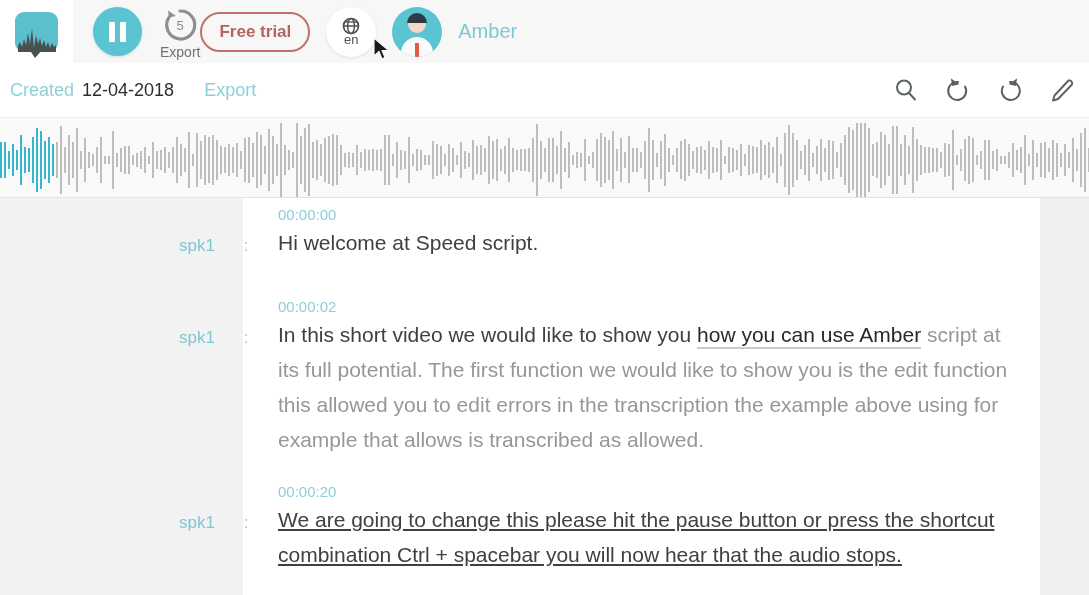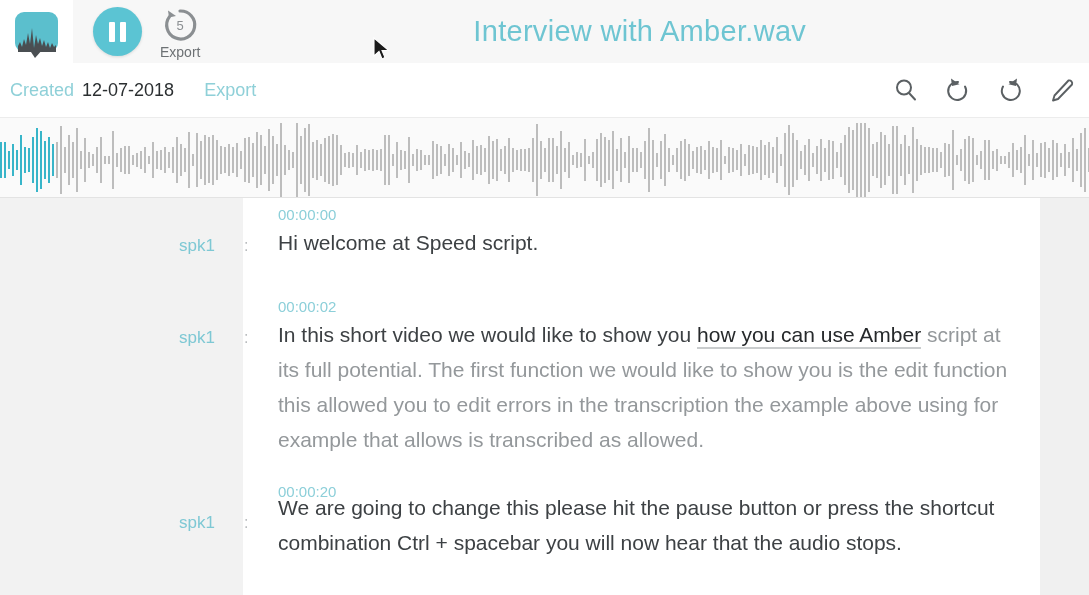--- a/index.html
+++ b/index.html
@@ -210,32 +210,50 @@
           <svg width="36" height="36" viewBox="0 0 36 36">
             <path d="M18 4 A14 14 0 1 1 7.5 9.6" stroke="#8b8f92" stroke-width="3.2" fill="none" stroke-linecap="round"></path>
             <path d="M6 3.5 L7 10.5 L14 9" fill="#8b8f92"></path>
           </svg>
           <span class="rewind-num">5</span>
         </div>
         <span class="rewind-label">Export</span>
       </div>
     </div>
 
-    <div class="doc-title">Interview with Amber.wav</div>
-
+
+    <div class="header-right">
+      <div class="free-trial">Free trial</div>
+      <div class="lang-btn">
+        <svg width="22" height="20" viewBox="0 0 22 20">
+          <circle cx="11" cy="9" r="7.5" stroke="#4c5053" stroke-width="1.7" fill="none"></circle>
+          <ellipse cx="11" cy="9" rx="3.4" ry="7.5" stroke="#4c5053" stroke-width="1.5" fill="none"></ellipse>
+          <line x1="3.5" y1="9" x2="18.5" y2="9" stroke="#4c5053" stroke-width="1.5"></line>
+          <line x1="4.6" y1="5" x2="17.4" y2="5" stroke="#4c5053" stroke-width="1.3"></line>
+        </svg>
+        <span class="lang-code">en</span>
+      </div>
+      <div class="avatar">
+        <span class="avatar-body"></span>
+        <span class="avatar-tie"></span>
+        <span class="avatar-head"></span>
+        <span class="avatar-hair"></span>
+      </div>
+      <div class="user-name">Amber</div>
+    </div>
   </div>
 
   <svg class="cursor-arrow" viewBox="0 0 18 24">
     <path d="M1 1 L1 19 L6 14.5 L9 22 L12 20.6 L9 13.6 L15.5 13.3 Z" fill="#1b1b1b" stroke="#ffffff" stroke-width="1.1"></path>
   </svg>
 
   <div class="toolbar">
     <div class="meta-group" style="padding-left:10px">
       <span class="meta-label">Created</span>
-      <span class="meta-value">12-07-2018</span>
+      <span class="meta-value">12-04-2018</span>
     </div>
     <div class="meta-group" style="padding-left:30px">
       <span class="meta-label">Export</span>
     </div>
     <div class="tool-icons">
       <svg class="tool-icon" viewBox="0 0 26 26">
         <circle cx="11" cy="10.5" r="7" stroke="#5b6063" stroke-width="2" fill="none"></circle>
         <line x1="16" y1="16" x2="22" y2="22.5" stroke="#5b6063" stroke-width="2" stroke-linecap="round"></line>
       </svg>
       <svg class="tool-icon" viewBox="0 0 26 26">
@@ -544,18 +562,18 @@
         <div class="segment" style="top: 100px;">
           <div class="spk" style="top: 30px;">spk1</div>
           <div class="colon" style="top: 31px;">:</div>
           <div class="seg-time" style="top: 0px;">00:00:02</div>
           <div class="seg-text" style="top: 19px;"><span>In this short video we would like to show you </span><span class="edited">how you can use Amber</span><span class="dim"> script at its full potential. The first function we would like to show you is the edit function this allowed you to edit errors in the transcription the example above using for example that allows is transcribed as allowed.</span></div>
         </div>
         <div class="segment" style="top: 285px;">
           <div class="spk" style="top: 30px;">spk1</div>
           <div class="colon" style="top: 31px;">:</div>
           <div class="seg-time" style="top: 0px;">00:00:20</div>
-          <div class="seg-text" style="top: 7px;"><span>We are going to change this please hit the pause button or press the shortcut combination Ctrl + spacebar you will now hear that the audio stops.</span></div>
+          <div class="seg-text" style="top: 19px; text-decoration: underline;"><span>We are going to change this please hit the pause button or press the shortcut combination Ctrl + spacebar you will now hear that the audio stops.</span></div>
         </div>
       </div>
   </div>
 
 </div>
 
 </body></html>

